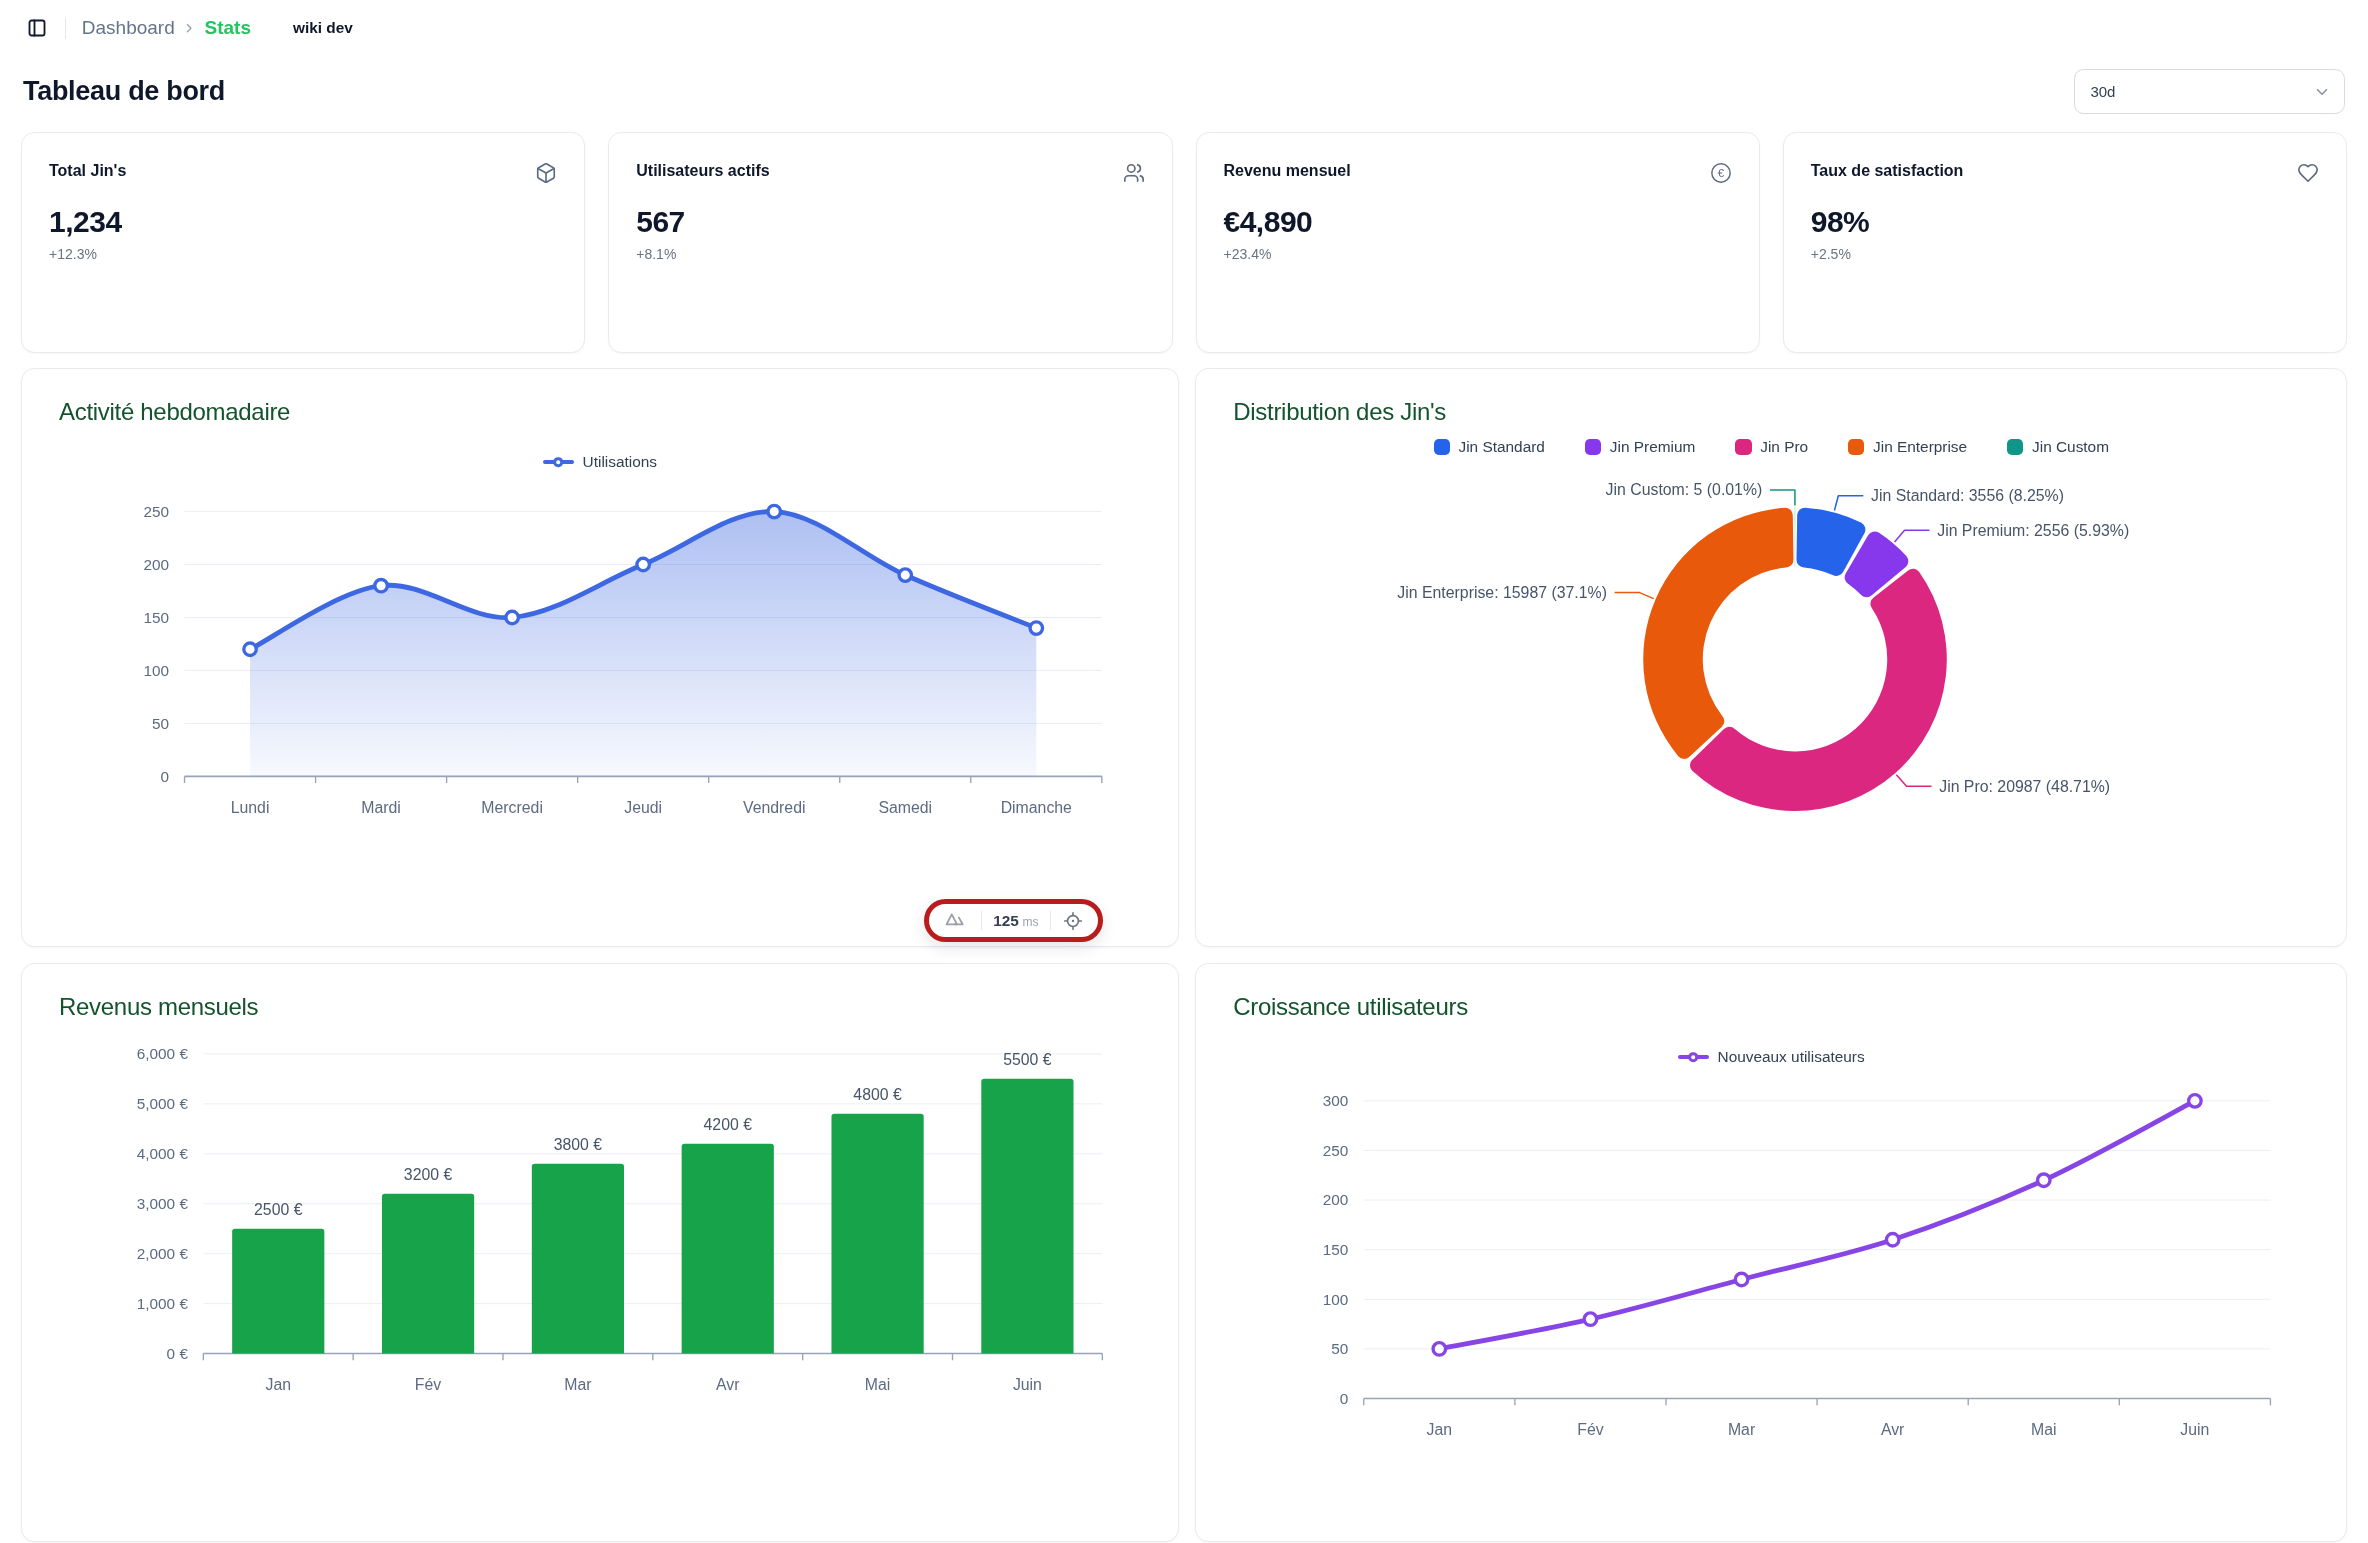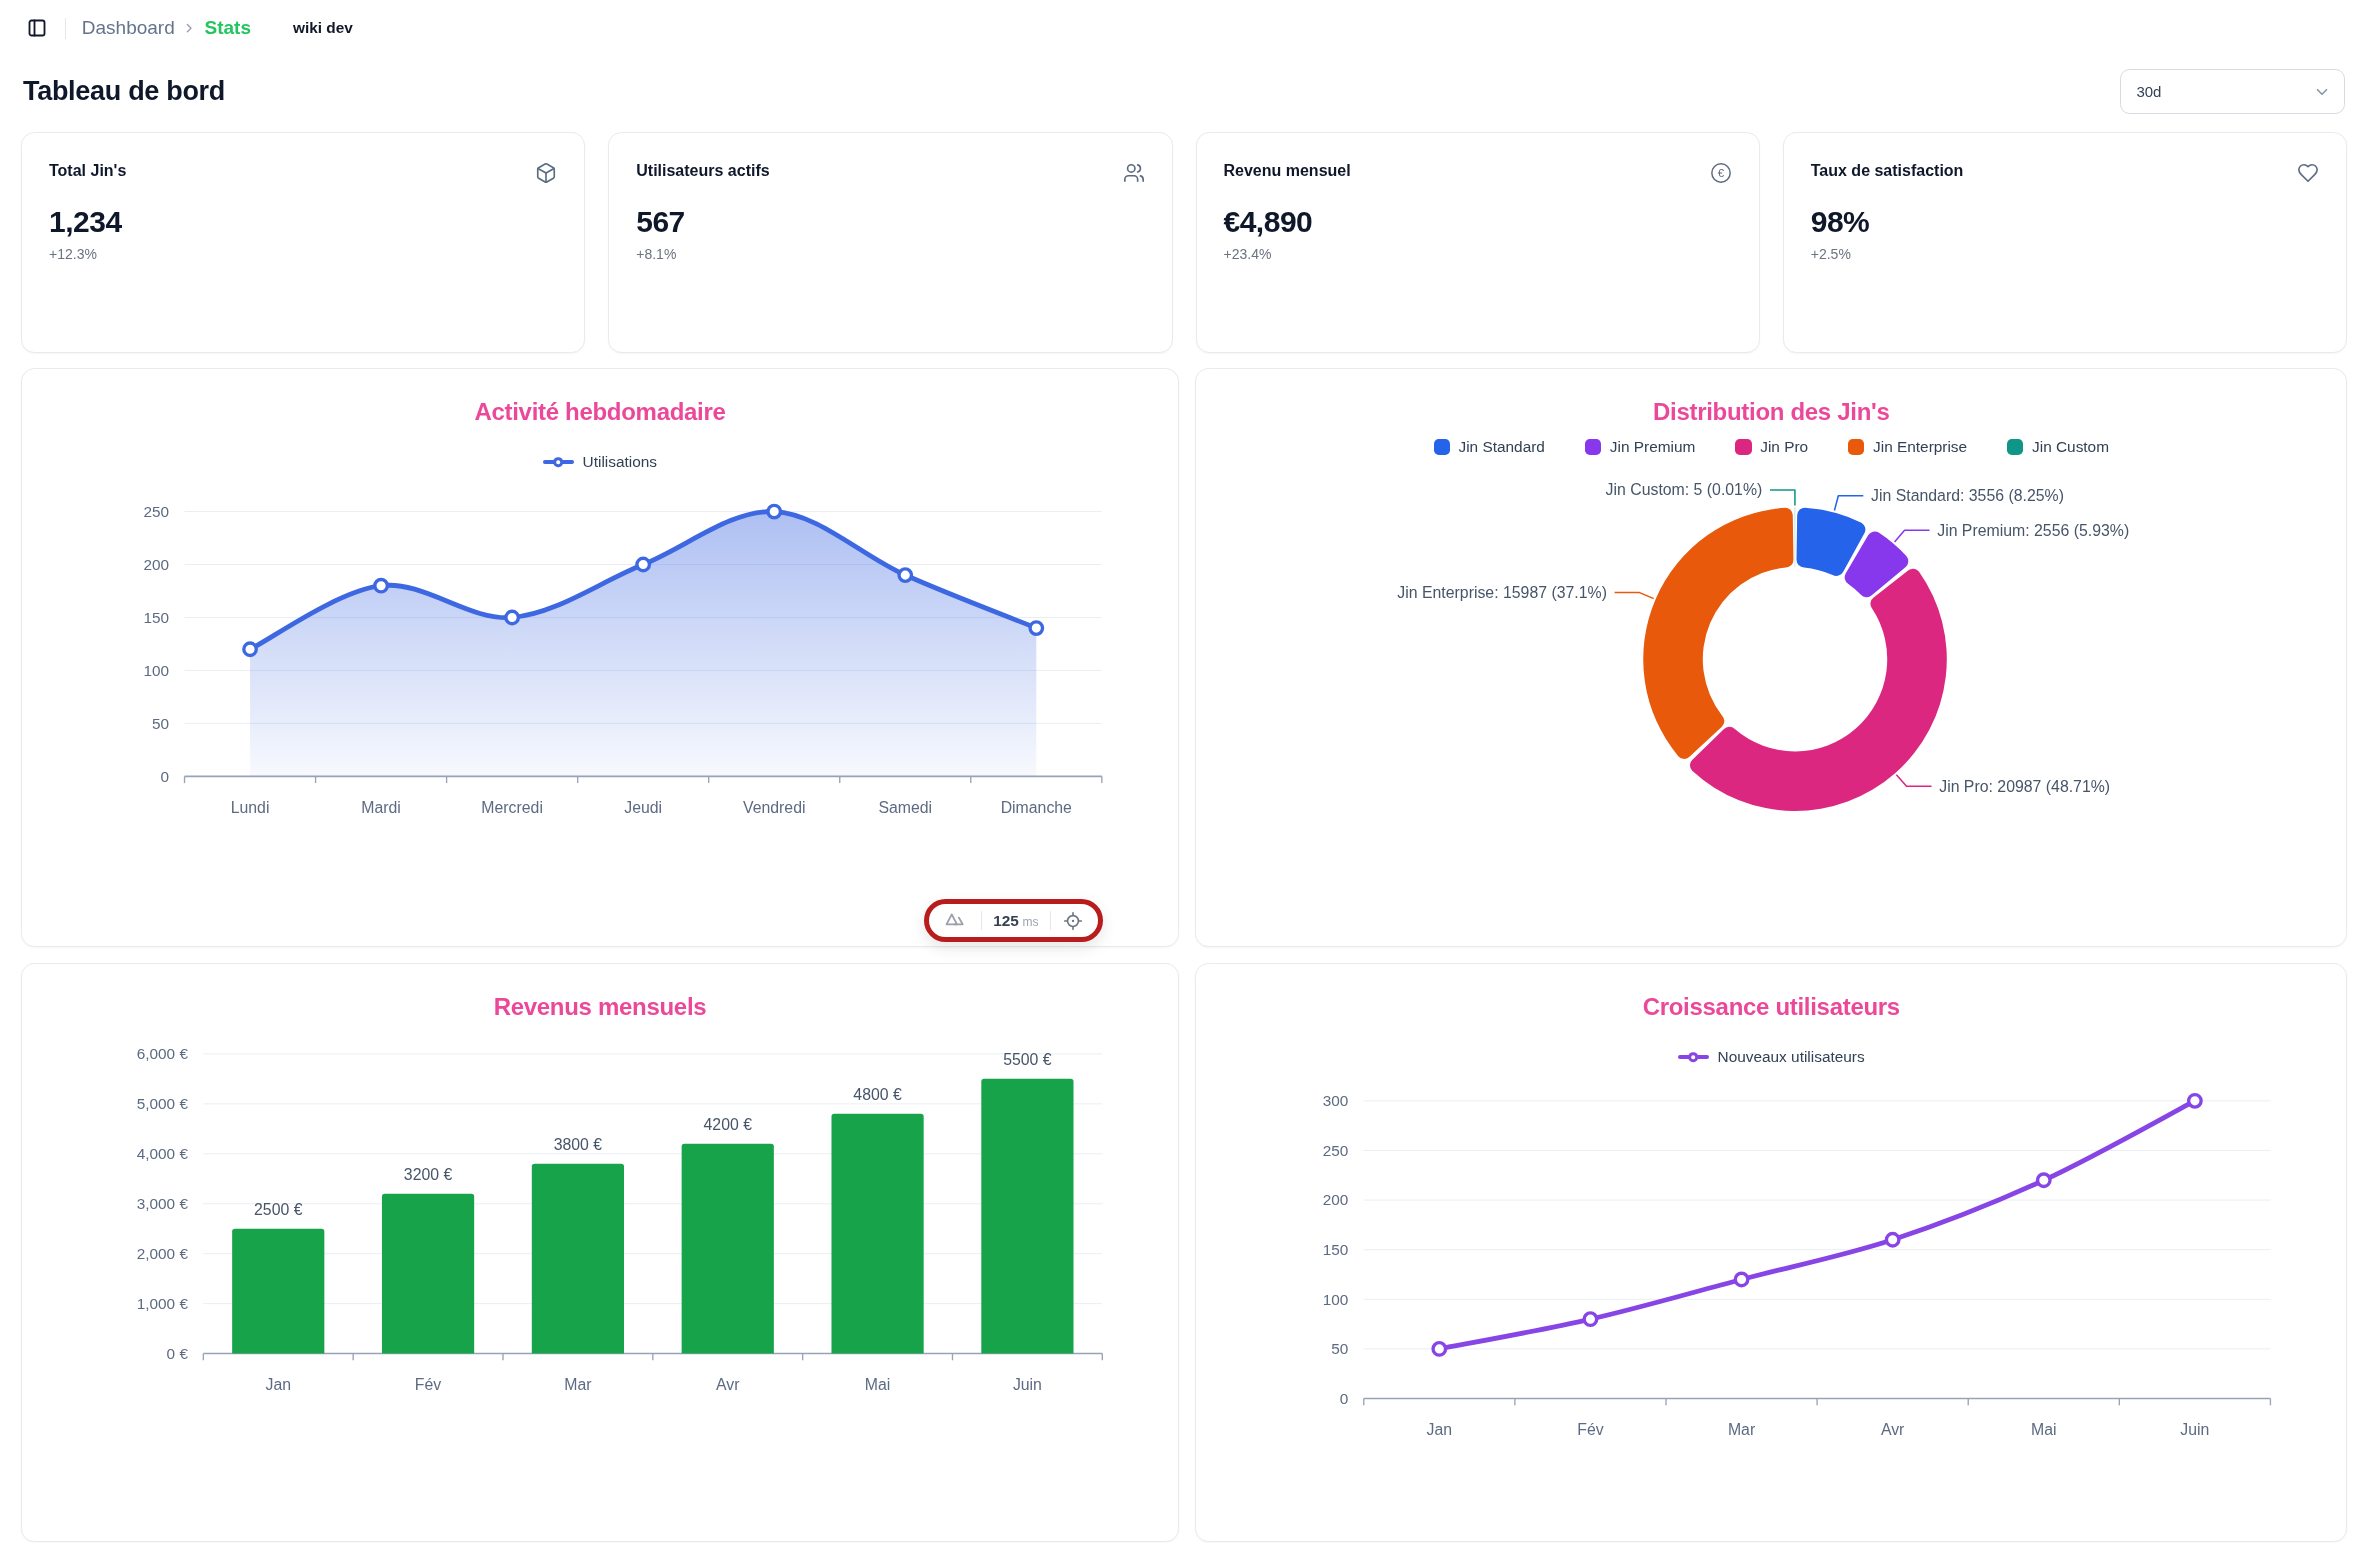--- a/index.html
+++ b/index.html
@@ -11,36 +11,36 @@
   .topbar-divider { width:1px; height:21px; background:#e2e8f0; margin:0 15.4px; }
   .crumbs { display:flex; align-items:center; font-size:19px; }
   .crumb-root { color:#64748b; }
   .crumb-sep { display:flex; margin:0 7.7px; }
   .crumb-active { color:#22c55e; font-weight:700; }
   .app-name { margin-left:42px; font-size:15.4px; font-weight:600; color:#111827; }
 
   
   .header-row { display:flex; align-items:center; justify-content:space-between; padding:13.4px 23px 5.8px 23px; }
   .page-title { font-size:27px; font-weight:800; color:#0f172a; letter-spacing:-0.3px; }
-  .period-select { width:225px; height:45px; border:1px solid #d6dbe3; border-radius:9.6px; background:#fff; display:flex; align-items:center; justify-content:space-between; padding:0 13.4px 0 15.4px; cursor:pointer; }
+  .period-select { width:271px; height:45px; border:1px solid #d6dbe3; border-radius:9.6px; background:#fff; display:flex; align-items:center; justify-content:space-between; padding:0 13.4px 0 15.4px; cursor:pointer; }
   .period-select span { font-size:15px; color:#334155; }
 
   
   .stats-grid { display:grid; grid-template-columns:repeat(4,1fr); gap:23px; padding:11.5px 21px 0 21px; }
   .stat-card { height:221px; background:#fff; border:1px solid #e7eaee; border-radius:13.4px; box-shadow:0 1px 1.9px rgba(15,23,42,0.04); padding:29px 27px; position:relative; }
   .stat-head { display:flex; align-items:flex-start; justify-content:space-between; }
   .stat-label { font-size:16px; font-weight:600; color:#0f172a; }
   .stat-icon { color:#5b6b80; }
   .stat-value { font-size:30px; font-weight:800; color:#0f172a; margin-top:17.3px; letter-spacing:-0.5px; }
   .stat-change { font-size:14px; color:#6b7280; margin-top:6.7px; }
 
   
   .charts-grid { display:grid; grid-template-columns:1fr 1fr; gap:16.3px; padding:15.4px 21px 0 21px; }
   .chart-card { height:579px; background:#fff; border:1px solid #e7eaee; border-radius:13.4px; box-shadow:0 1px 1.9px rgba(15,23,42,0.04); padding:29px 37px; position:relative; }
-  .chart-title { font-size:24px; font-weight:700; color:#ec4899; letter-spacing:-0.3px;text-align:center; }
+  .chart-title { font-size:24px; font-weight:400; color:#14532d; letter-spacing:-0.3px; }
   .legend-row { display:flex; justify-content:center; align-items:center; gap:29px; margin-top:27px; }
   .legend-item { display:flex; align-items:center; gap:8.6px; }
   .legend-item .lbl { font-size:15.4px; color:#334155; }
   .legend-line { position:relative; width:31px; height:3.8px; border-radius:1.9px; }
   .legend-line i { position:absolute; left:50%; top:50%; transform:translate(-50%,-50%); width:9.6px; height:9.6px; background:#fff; border-radius:50%; border-style:solid; border-width:3.4px; }
   .legend-square { width:17.3px; height:17.3px; border-radius:4.8px; }
   .legend-swatch { width:16.3px; height:16.3px; border-radius:4.8px; }
   .chart-svg { display:block; margin-top:5.8px; }
   svg text { font-family:"Liberation Sans",sans-serif; }
 

